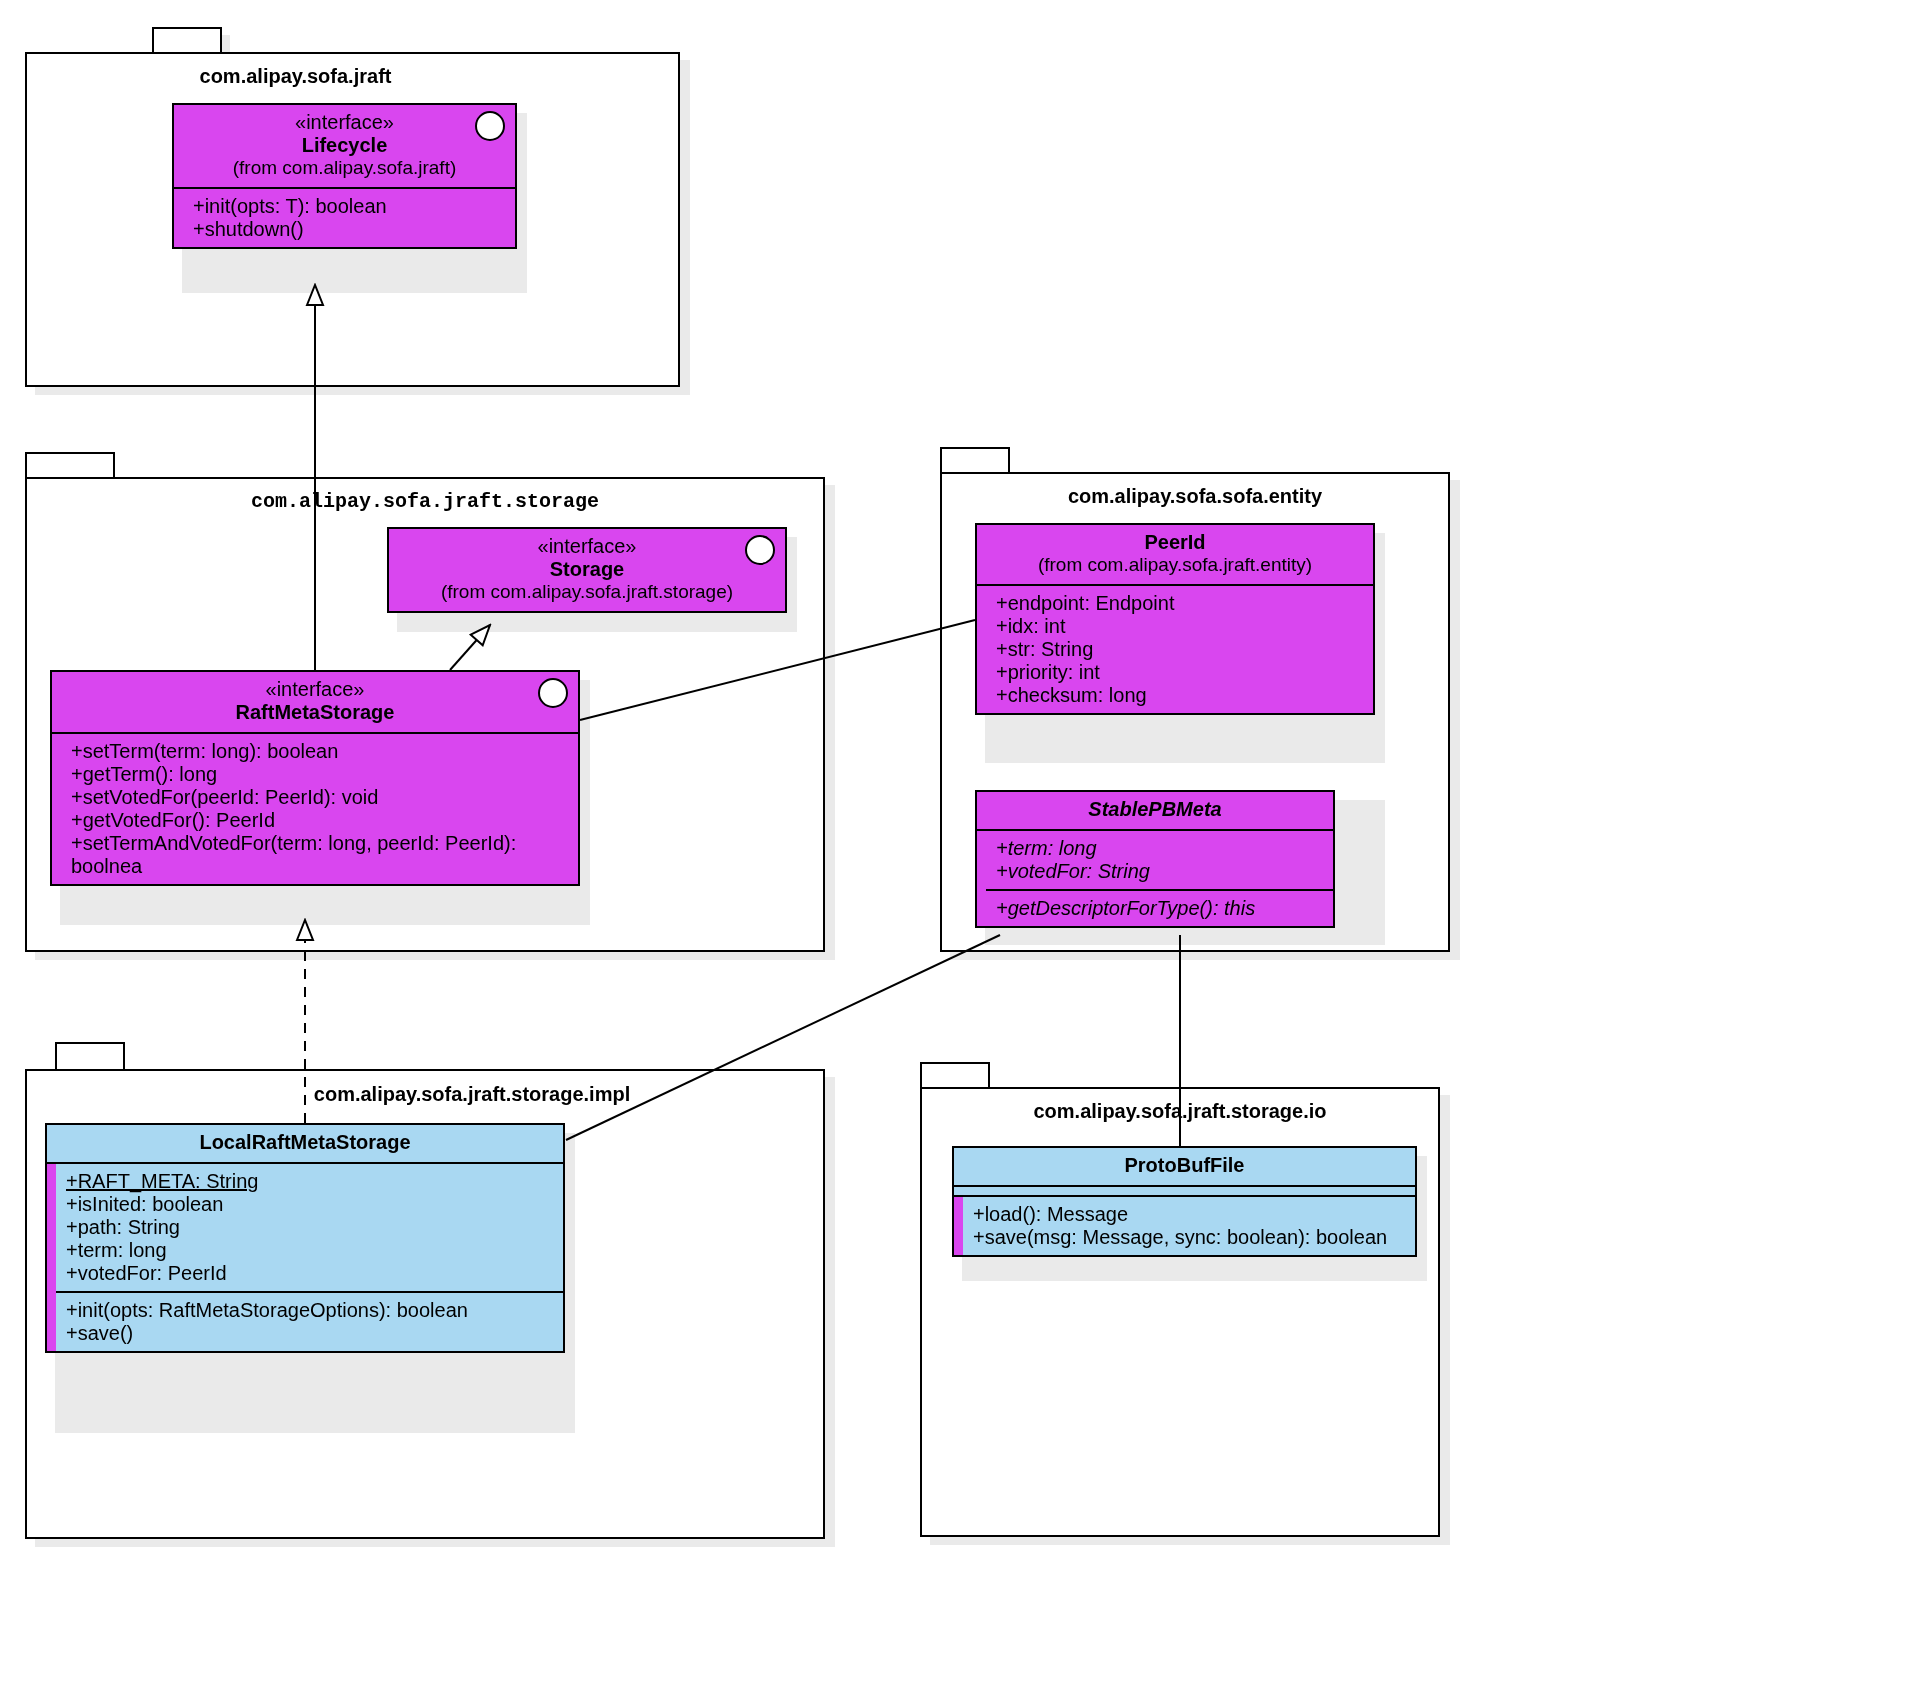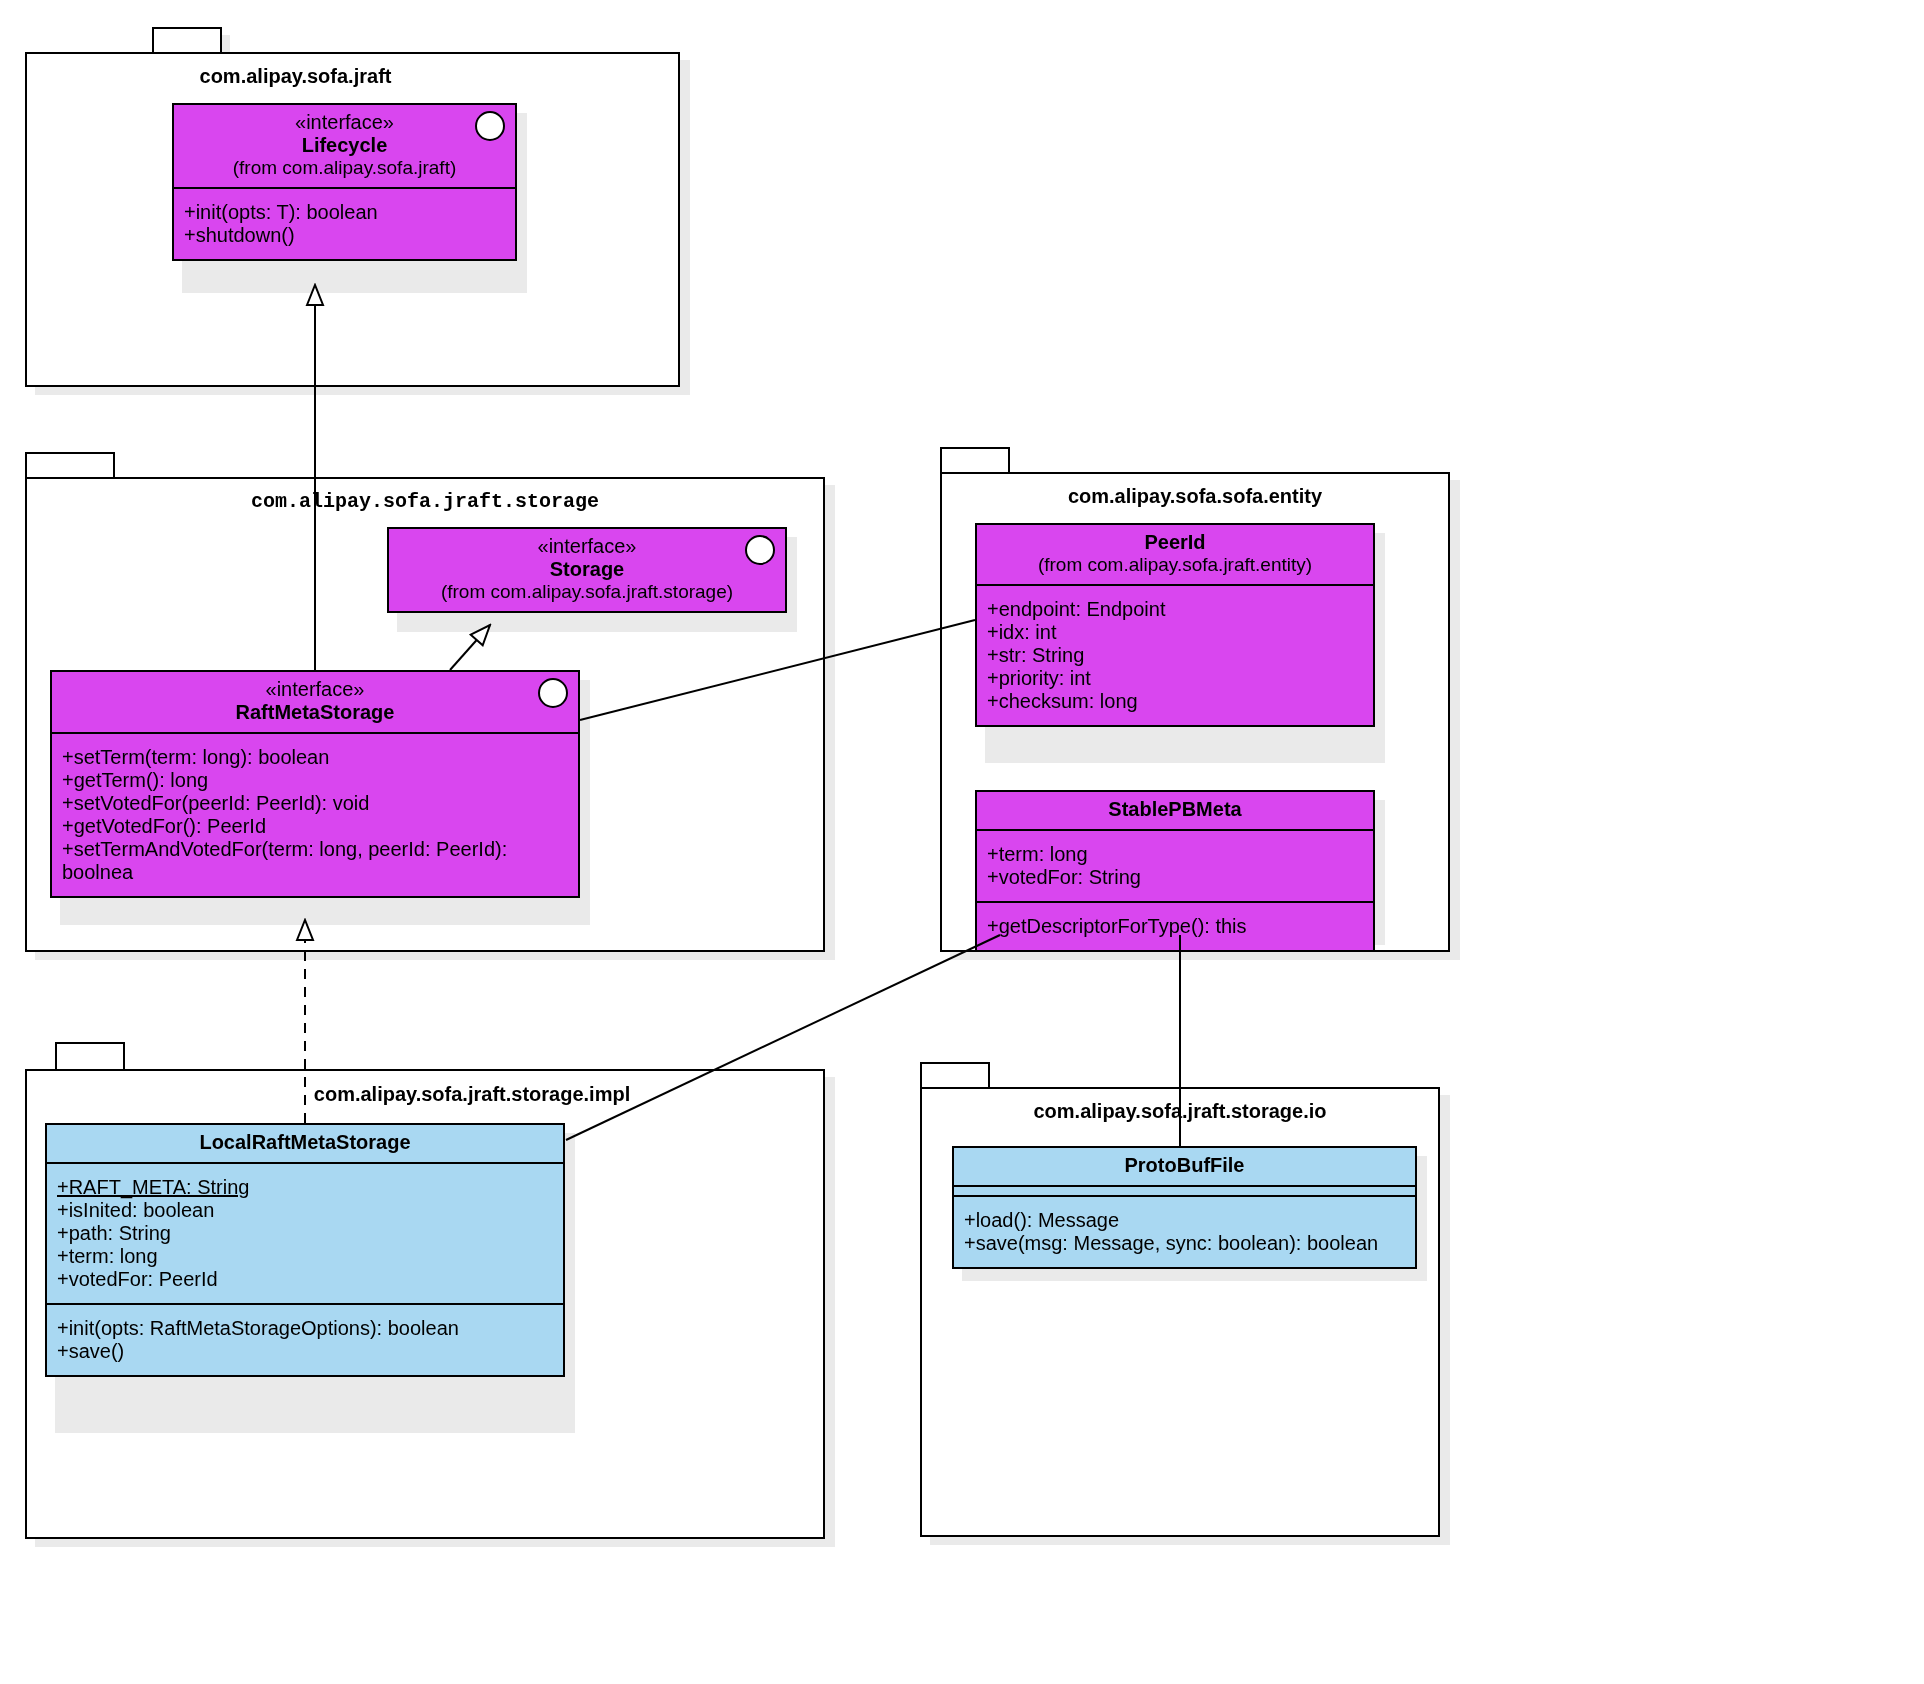--- a/index.html
+++ b/index.html
@@ -67,23 +67,24 @@
     top: 6px;
     right: 10px;
     width: 26px;
     height: 26px;
     border: 2px solid #000;
     border-radius: 50%;
     background: #fff;
   }
   .cls .sect {
     border-bottom: 2px solid #000;
-    padding: 12px 10px;
+    padding: 6px 10px;
     text-align: left;
     word-break: break-word;
+    margin-left: 9px;
   }
   .cls .sect:last-child {
     border-bottom: none;
   }
   .cls .empty-sect {
     height: 8px;
     border-bottom: 2px solid #000;
     padding: 0;
   }
   .blue {
@@ -170,21 +171,21 @@
     <div class="sect">
         <pre style="margin:0;font-family:inherit;white-space:pre-wrap;">+endpoint: Endpoint
 +idx: int
 +str: String
 +priority: int
 +checksum: long</pre>
       </div>
   </div>
 
   <div class="shadow" style="left:985px; top:800px; width:400px; height:145px;"></div>
-  <div class="cls" style="left:975px; top:790px; width:400px;">
+  <div class="cls" style="left:975px; top:790px; width:360px;font-style:italic;">
     <div class="head">
       <span class="name">StablePBMeta</span>
     </div>
     <div class="sect">
         <pre style="margin:0;font-family:inherit;white-space:pre-wrap;">+term: long
 +votedFor: String</pre>
       </div>
     <div class="sect">
         <pre style="margin:0;font-family:inherit;white-space:pre-wrap;">+getDescriptorForType(): this</pre>
       </div>

